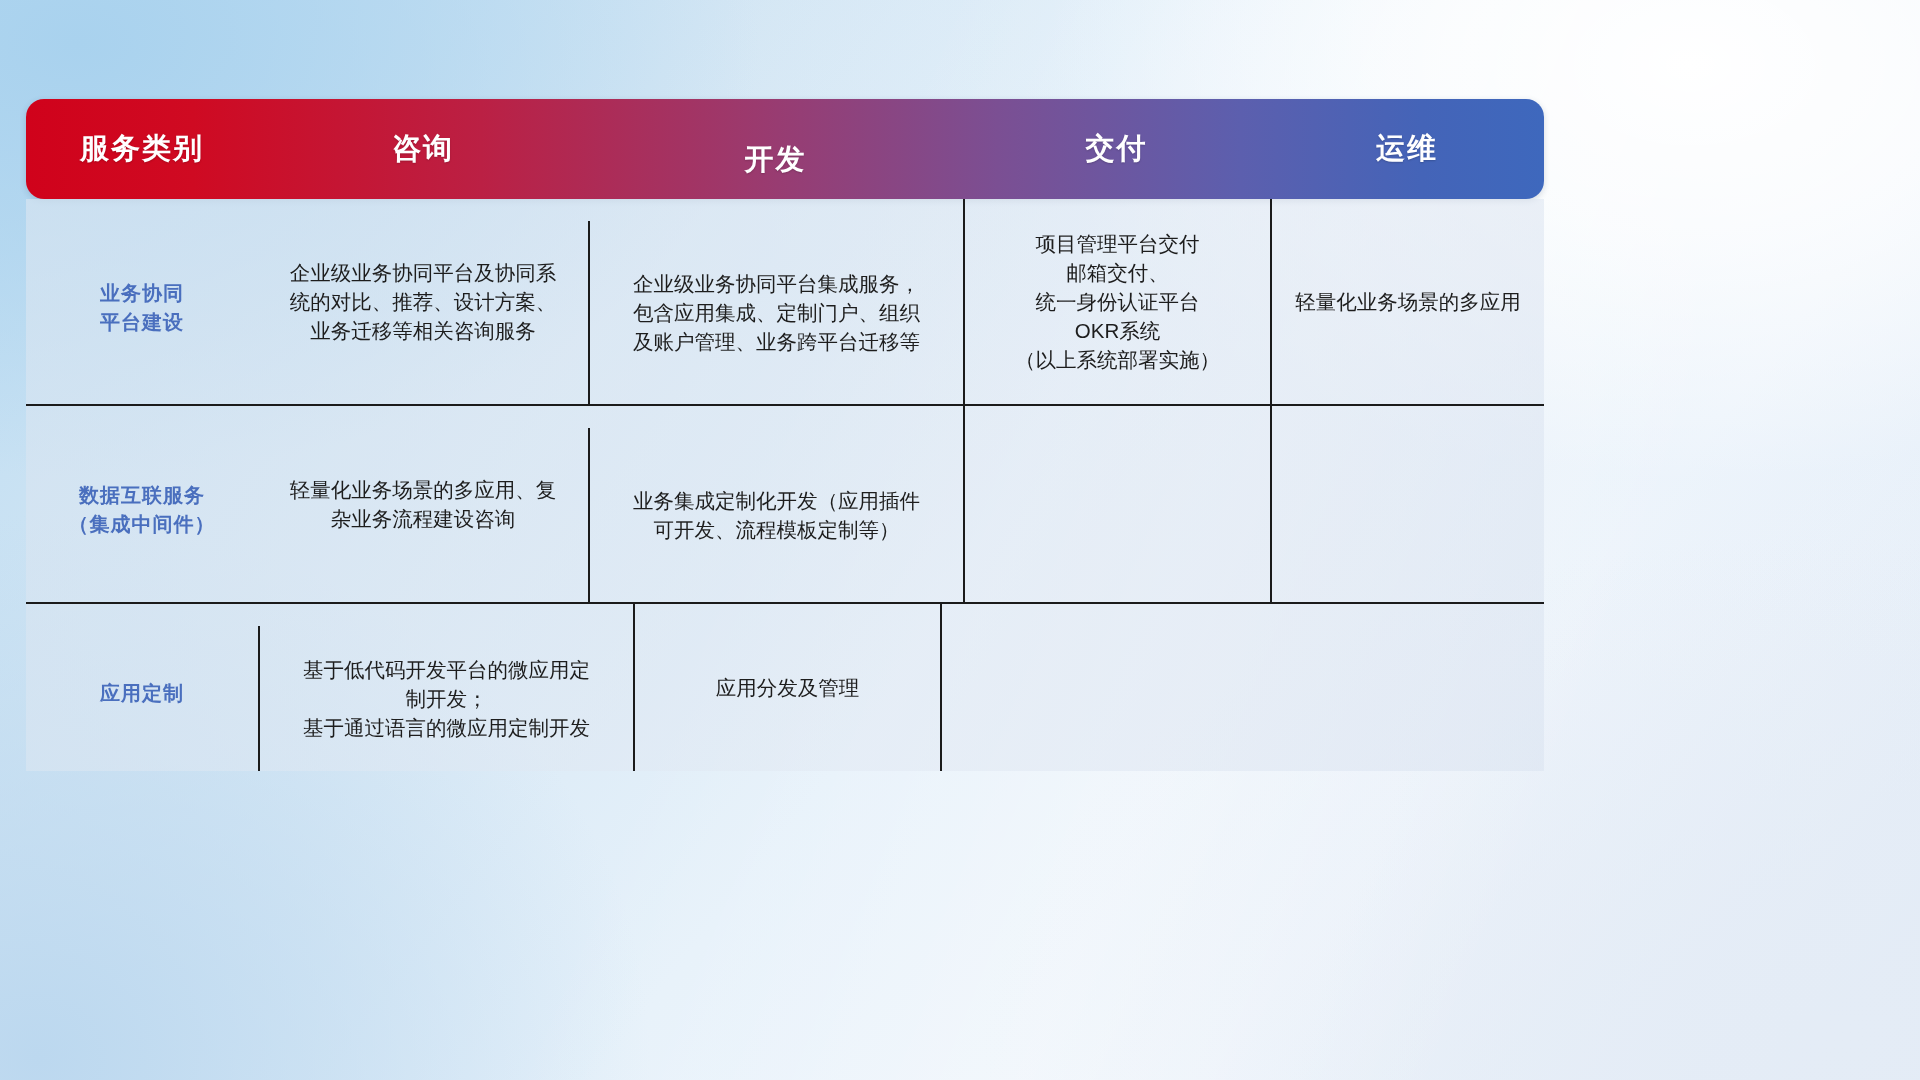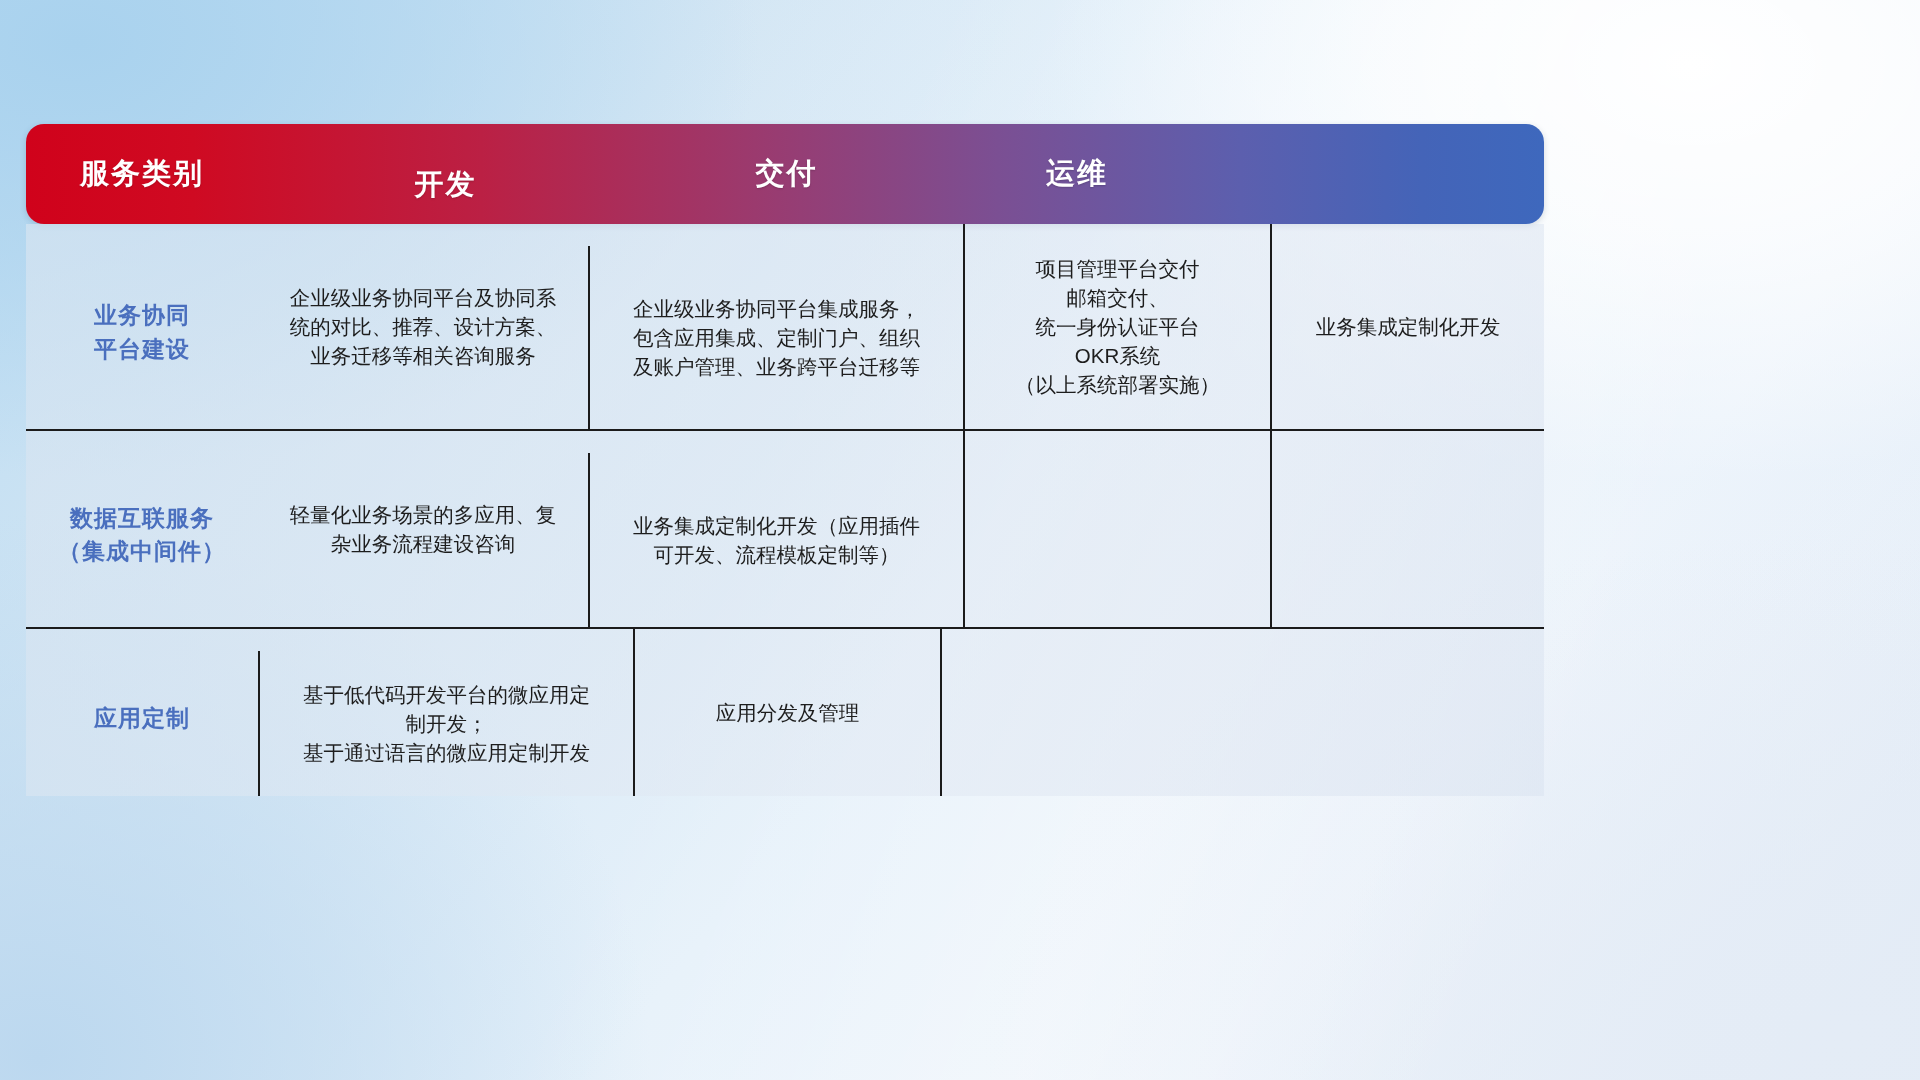--- a/index.html
+++ b/index.html
@@ -21,21 +21,21 @@
   }
   #bg-sheen {
     position:absolute; inset:0;
     background: linear-gradient(112deg, rgba(255,255,255,0) 40%, rgba(255,255,255,0.35) 62%, rgba(255,255,255,0) 80%);
     pointer-events:none;
   }
 
   
   #table-wrap {
     position:absolute;
-    left:26px; top:124px;
+    left:26px; top:99px;
     width:1518px; height:672px;
   }
 
   
   #table-header {
     display:flex;
     height:100px;
     border-radius:18px;
     background: linear-gradient(90deg,
         #d0021b 0%,
@@ -74,21 +74,21 @@
     padding:10px 14px;
     text-align:center;
     color:#1d1d1d;
     font-size:20.5px;
     line-height:1.42;
     white-space:pre-line;
   }
   .tcell.label {
     color:#4a6fbe;
     font-weight:bold;
-    font-size:23px;
+    font-size:20px;
     letter-spacing:1px;
     line-height:1.45;
     margin-top:12px;
   }
   
   .tcell.sep-left { border-left:2.5px solid #1b1b1b; }
 
   
   .c0 { width:232px; flex:0 0 232px; }
   .c1 { width:330px; flex:0 0 330px; }
@@ -103,20 +103,21 @@
 </head>
 <body>
 
 <div id="bg-layer"></div>
 <div id="bg-sheen"></div>
 
 <div id="table-wrap">
 
   <div id="table-header">
     <div class="hcell c0">服务类别</div>
+    <div class="hcell c1">咨询</div>
     <div class="hcell c2">开发</div>
     <div class="hcell c3">交付</div>
     <div class="hcell c4">运维</div>
   </div>
 
   <div id="table-body">
 
     <div class="trow r0">
       <div class="tcell label c0">业务协同
 平台建设</div>
@@ -124,21 +125,21 @@
 统的对比、推荐、设计方案、
 业务迁移等相关咨询服务</div>
       <div class="tcell c2 sep-left">企业级业务协同平台集成服务，
 包含应用集成、定制门户、组织
 及账户管理、业务跨平台迁移等</div>
       <div class="tcell c3 sep-left">项目管理平台交付
 邮箱交付、
 统一身份认证平台
 OKR系统
 （以上系统部署实施）</div>
-      <div class="tcell c4 sep-left">业务集成定制化开发</div>
+      <div class="tcell c4 sep-left">轻量化业务场景的多应用</div>
     </div>
 
     <div class="trow r1">
       <div class="tcell label c0">数据互联服务
 （集成中间件）</div>
       <div class="tcell c1">轻量化业务场景的多应用、复
 杂业务流程建设咨询</div>
       <div class="tcell c2 sep-left">业务集成定制化开发（应用插件
 可开发、流程模板定制等）</div>
       <div class="tcell c3 sep-left"></div>

